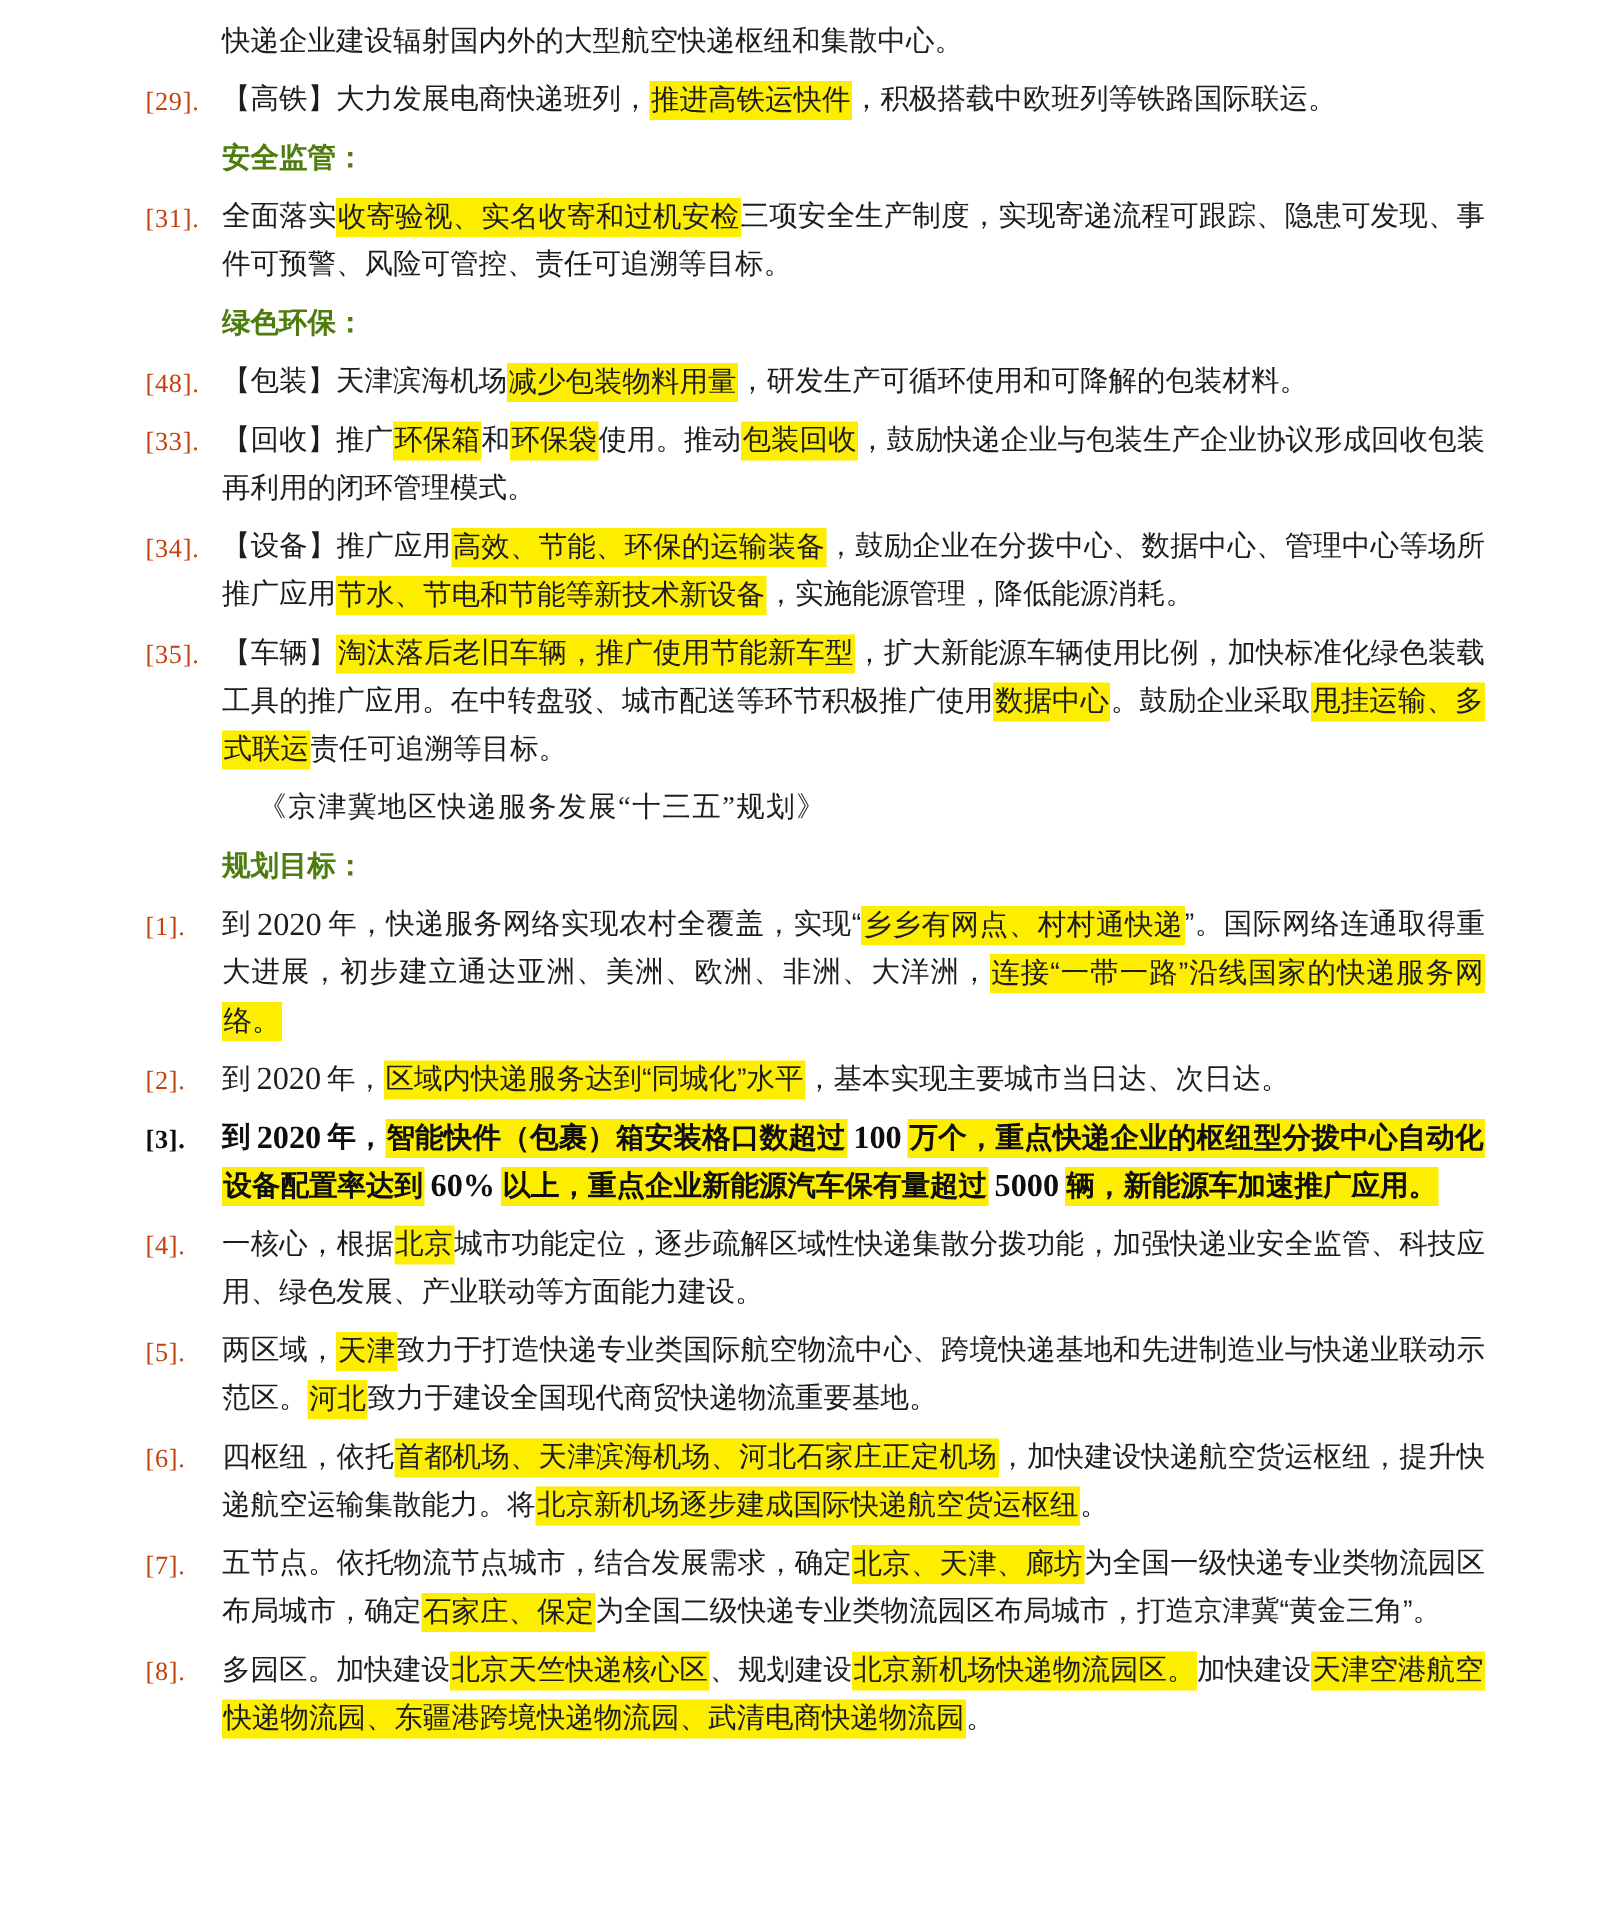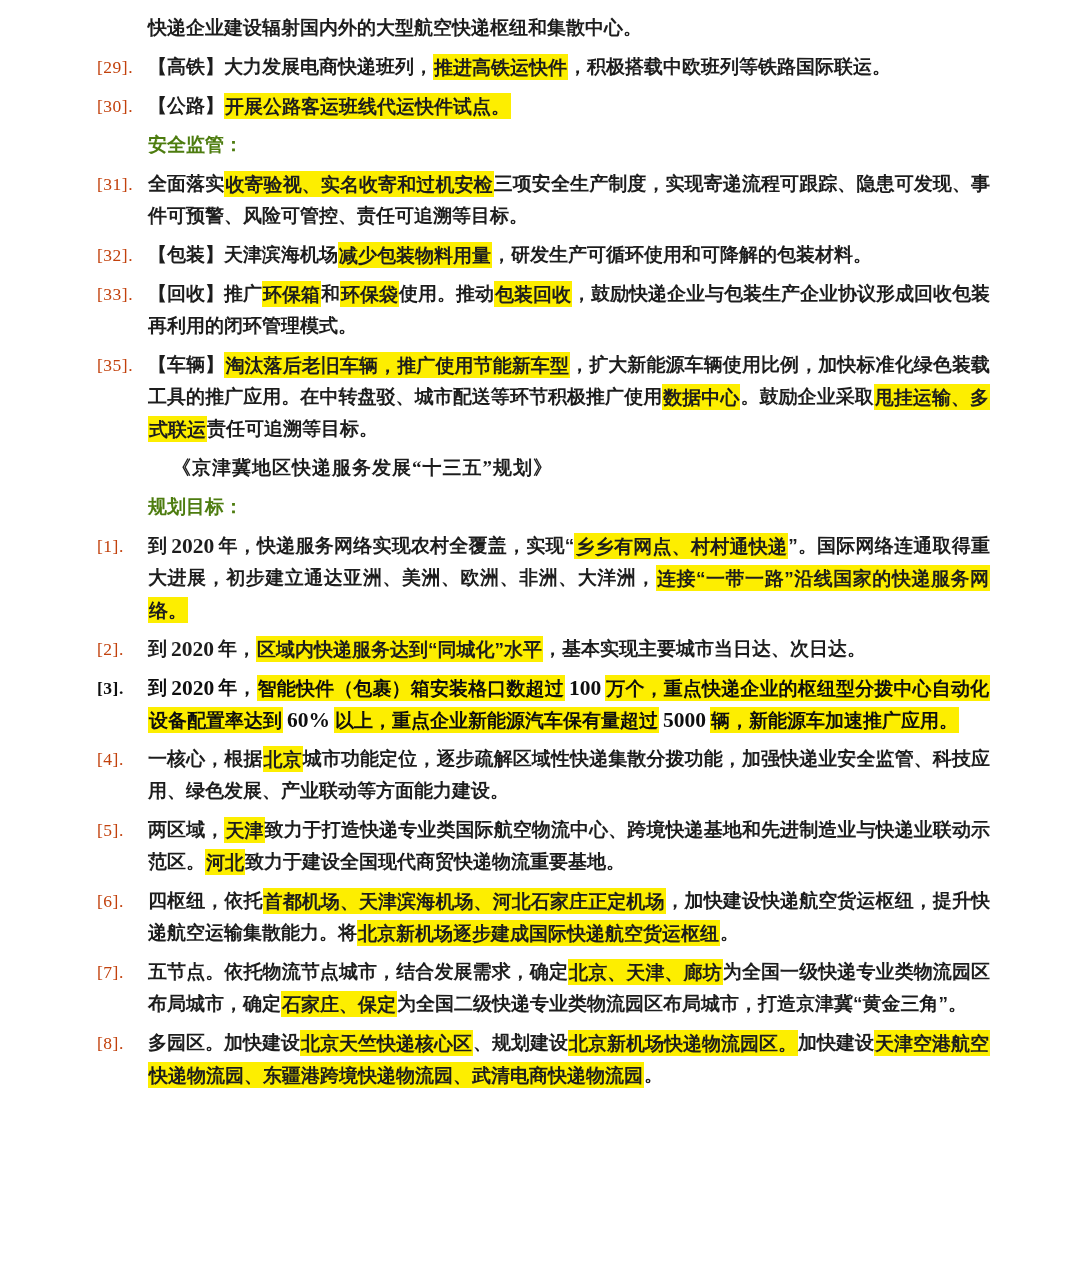--- a/index.html
+++ b/index.html
@@ -26,21 +26,20 @@
     text-align: justify;
   }
   .pnum {
     font-family: "Liberation Serif", "DejaVu Serif", serif;
     font-size: 17.5px;
     color: #c2410c;
     letter-spacing: 0.5px;
   }
   .pbody {
     word-break: break-all;
-    font-weight: bold;
   }
   .header .pbody {
     font-weight: bold;
     color: #4d7c0f;
   }
   .bold, .bold .pnum {
     font-weight: bold;
     color: #0e0e0e;
   }
   .title .pbody {
@@ -68,39 +67,43 @@
 <main>
   <div id="doc">
       <div class="para cont">
         <span class="pnum"></span>
         <div class="pbody"><span>快递企业建设辐射国内外的大型航空快递枢纽和集散中心。</span></div>
       </div>
       <div class="para numbered">
         <span class="pnum">[29].</span>
         <div class="pbody"><span>【高铁】大力发展电商快递班列，</span><span class="hl">推进高铁运快件</span><span>，积极搭载中欧班列等铁路国际联运。</span></div>
       </div>
-      <div class="para numbered">
-        <span class="pnum">[30].</span>
-        <div class="pbody"><span>【公路】</span><span class="hl">开展公路客运班线代运快件试点。</span></div>
-      </div>
       <div class="para header">
         <span class="pnum"></span>
         <div class="pbody"><span>安全监管：</span></div>
       </div>
       <div class="para numbered">
         <span class="pnum">[31].</span>
         <div class="pbody"><span>全面落实</span><span class="hl">收寄验视、实名收寄和过机安检</span><span>三项安全生产制度，实现寄递流程可跟踪、隐患可发现、事件可预警、风险可管控、责任可追溯等目标。</span></div>
       </div>
+      <div class="para header">
+        <span class="pnum"></span>
+        <div class="pbody"><span>绿色环保：</span></div>
+      </div>
       <div class="para numbered">
-        <span class="pnum">[32].</span>
+        <span class="pnum">[48].</span>
         <div class="pbody"><span>【包装】天津滨海机场</span><span class="hl">减少包装物料用量</span><span>，研发生产可循环使用和可降解的包装材料。</span></div>
       </div>
       <div class="para numbered">
         <span class="pnum">[33].</span>
         <div class="pbody"><span>【回收】推广</span><span class="hl">环保箱</span><span>和</span><span class="hl">环保袋</span><span>使用。推动</span><span class="hl">包装回收</span><span>，鼓励快递企业与包装生产企业协议形成回收包装再利用的闭环管理模式。</span></div>
+      </div>
+      <div class="para numbered">
+        <span class="pnum">[34].</span>
+        <div class="pbody"><span>【设备】推广应用</span><span class="hl">高效、节能、环保的运输装备</span><span>，鼓励企业在分拨中心、数据中心、管理中心等场所推广应用</span><span class="hl">节水、节电和节能等新技术新设备</span><span>，实施能源管理，降低能源消耗。</span></div>
       </div>
       <div class="para numbered">
         <span class="pnum">[35].</span>
         <div class="pbody"><span>【车辆】</span><span class="hl">淘汰落后老旧车辆，推广使用节能新车型</span><span>，扩大新能源车辆使用比例，加快标准化绿色装载工具的推广应用。在中转盘驳、城市配送等环节积极推广使用</span><span class="hl">数据中心</span><span>。鼓励企业采取</span><span class="hl">甩挂运输、多式联运</span><span>责任可追溯等目标。</span></div>
       </div>
       <div class="para title">
         <span class="pnum"></span>
         <div class="pbody"><span>《京津冀地区快递服务发展“十三五”规划》</span></div>
       </div>
       <div class="para header">

